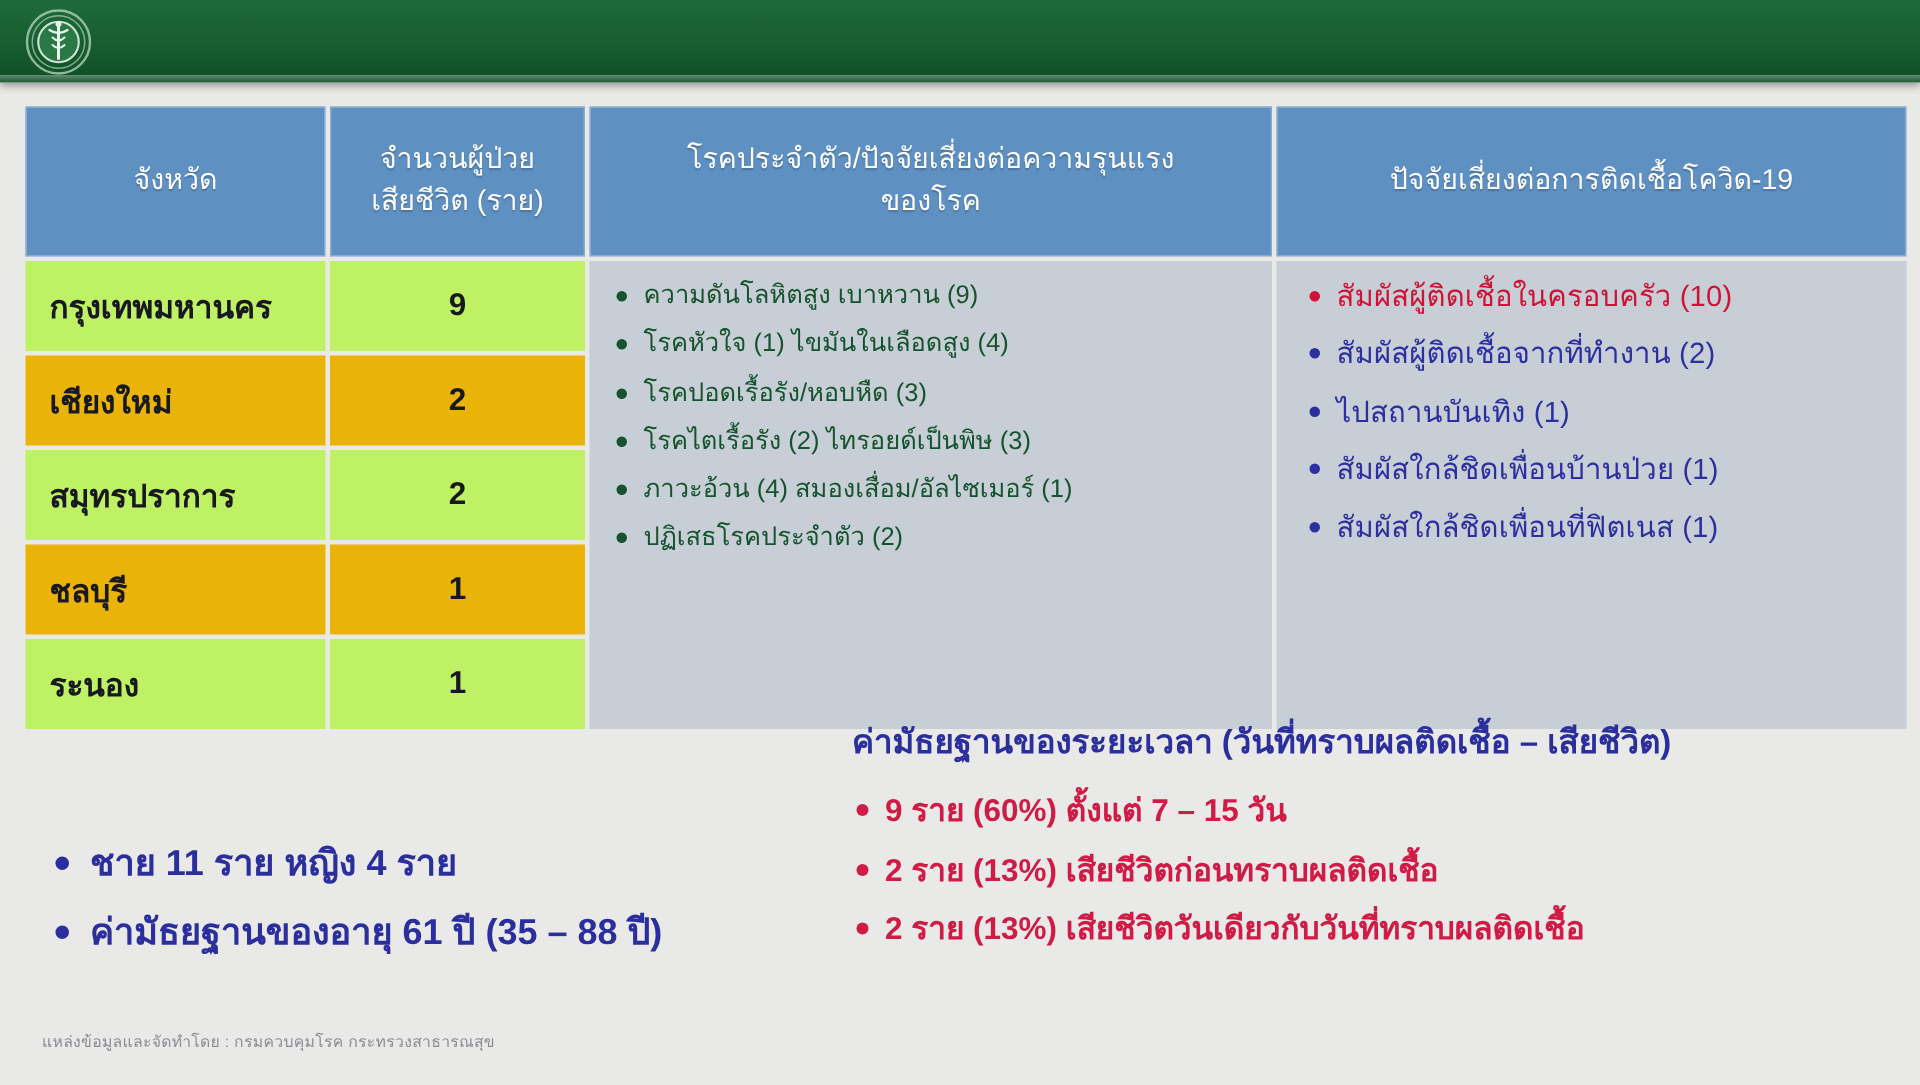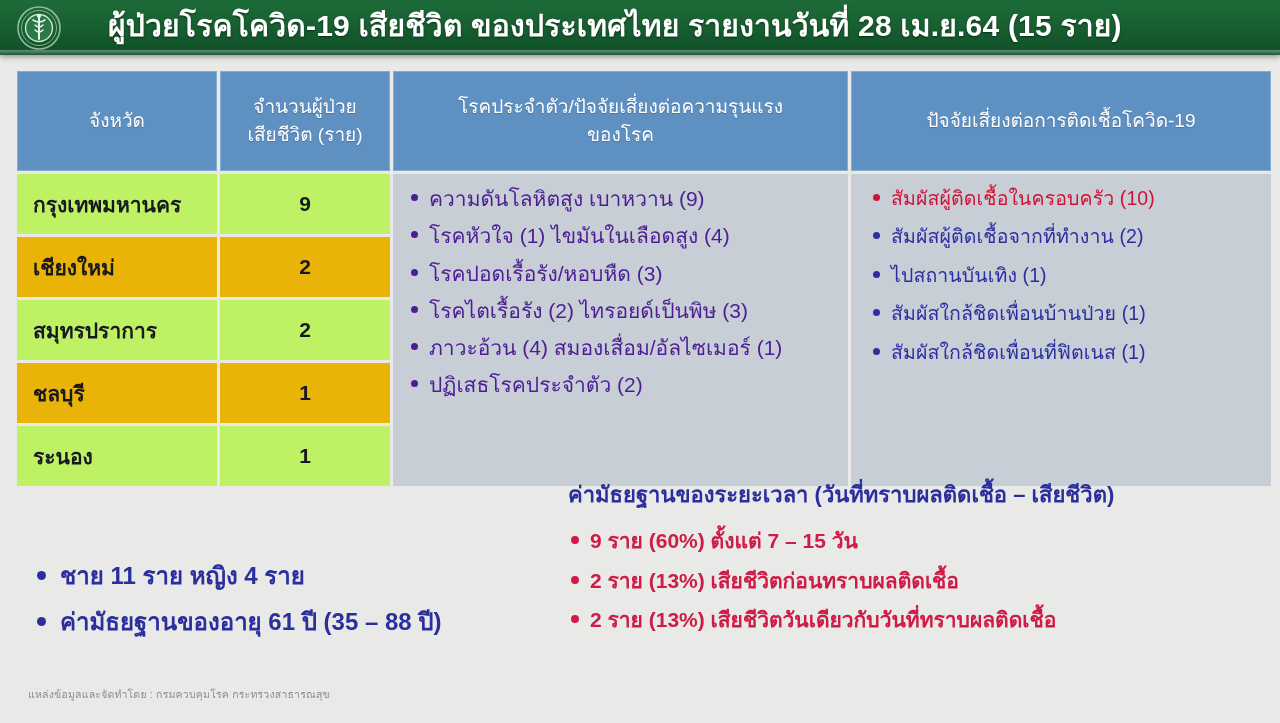--- a/index.html
+++ b/index.html
@@ -128,23 +128,23 @@
 
   ul.bullets {
     margin: 0;
     padding: 0;
     list-style: none;
   }
   ul.bullets li {
     position: relative;
     padding-left: 22px;
     margin-bottom: 11px;
-    font-size: 21px;
+    font-size: 17px;
     line-height: 1.25;
-    color: #4c1d95;
+    color: #14532d;
   }
   ul.bullets li:last-child { margin-bottom: 0; }
   ul.bullets li::before {
     content: "";
     position: absolute;
     left: 4px;
     top: 8px;
     width: 7px;
     height: 7px;
     border-radius: 50%;
@@ -227,21 +227,20 @@
       <circle cx="25" cy="23" r="21" fill="none" stroke="#bcd9c4" stroke-width="1.6" opacity="0.75"></circle>
       <circle cx="25" cy="23" r="17.5" fill="none" stroke="#cfe6d6" stroke-width="1" opacity="0.6"></circle>
       <circle cx="25" cy="23" r="13.5" fill="#2c7a48" stroke="#d6ecdc" stroke-width="1.4" opacity="0.95"></circle>
       <path d="M25 12 L25 34" stroke="#e8f5ec" stroke-width="2" stroke-linecap="round"></path>
       <path d="M19 15 q6 4 12 0" stroke="#e8f5ec" stroke-width="1.6" fill="none" stroke-linecap="round"></path>
       <path d="M21 20 q4 4 8 0" stroke="#e8f5ec" stroke-width="1.4" fill="none" stroke-linecap="round"></path>
       <path d="M21 25 q4 4 8 0" stroke="#e8f5ec" stroke-width="1.4" fill="none" stroke-linecap="round"></path>
       <circle cx="25" cy="11" r="2" fill="#e8f5ec"></circle>
     </svg>
   </div>
-  <div class="header-title">ผู้ป่วยโรคโควิด-19 เสียชีวิต ของประเทศไทย รายงานวันที่ 28 เม.ย.64 (15 ราย)</div>
 </div>
 
 <div class="table-wrap">
   <table class="data-table">
     <colgroup>
       <col class="col-province">
       <col class="col-count">
       <col class="col-comorbid">
       <col class="col-risk">
     </colgroup>

